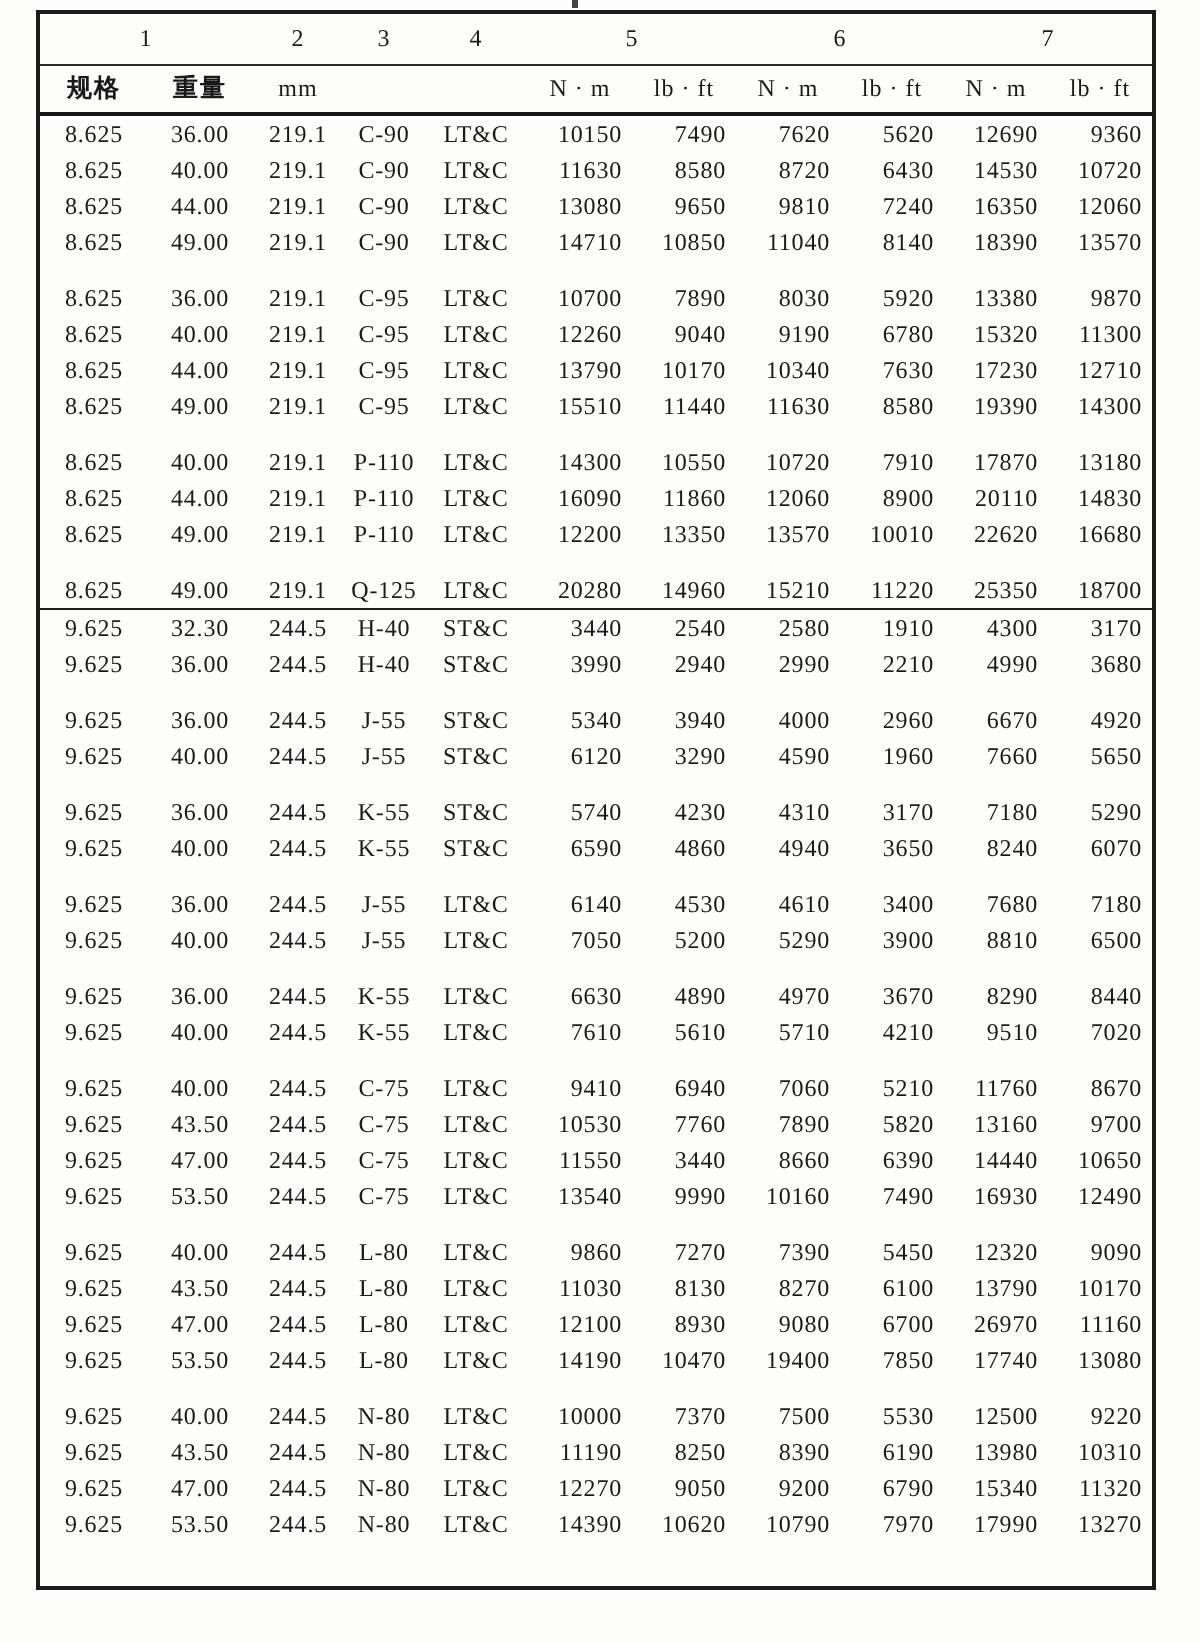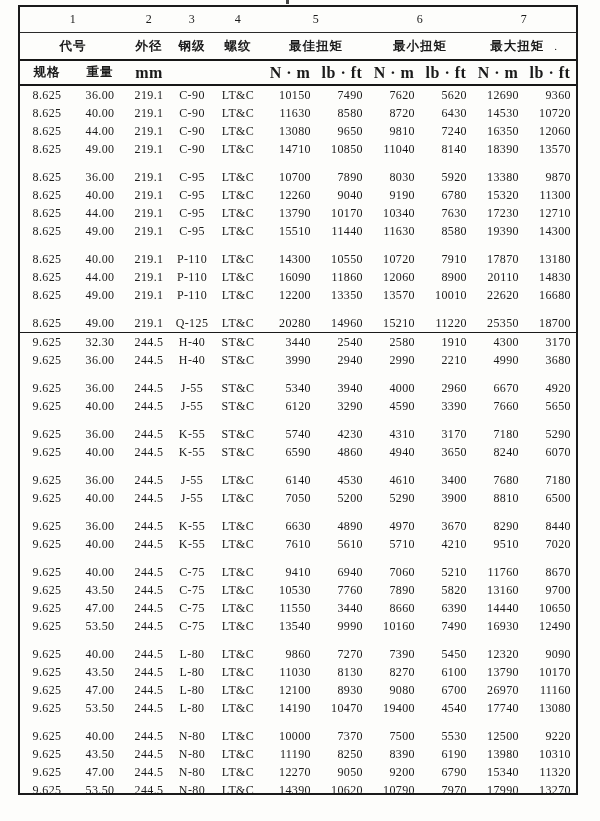--- a/index.html
+++ b/index.html
@@ -27,22 +27,22 @@
   }
   tr.num-row th{
     height:25px;font-size:12px;text-align:center;vertical-align:middle;
     border-bottom:1px solid #2a2a2a;letter-spacing:0.5px;
   }
   tr.name-row th{
     height:26px;font-size:12.5px;font-weight:700;text-align:center;vertical-align:middle;
     border-bottom:2px solid #171717;letter-spacing:1px;
   }
   tr.unit-row th{
-    height:23px;font-size:16px;text-align:center;vertical-align:middle;
-    border-bottom:2px solid #171717;letter-spacing:0.5px;font-weight:bold;
+    height:23px;font-size:12px;text-align:center;vertical-align:middle;
+    border-bottom:2px solid #171717;letter-spacing:0.5px;
   }
   tr.unit-row th.h-cjk{font-weight:700;font-size:12.5px;letter-spacing:1px;}
   tr.data-row td{
     height:18px;font-size:12px;vertical-align:middle;letter-spacing:0.4px;
   }
   td.c-mid{text-align:center;}
   td.c-num{text-align:right;padding-right:5px;}
   tr.gap-row td{height:10px;}
   tr.section-last td{border-bottom:1.5px solid #1b1b1b;}
   .stray-dot{display:inline-block;margin-left:10px;font-weight:400;font-size:11px;}
@@ -70,29 +70,20 @@
     <thead>
       <tr class="num-row">
         <th colspan="2">1</th>
         <th>2</th>
         <th>3</th>
         <th>4</th>
         <th colspan="2">5</th>
         <th colspan="2">6</th>
         <th colspan="2">7</th>
       </tr>
-      <tr class="name-row">
-        <th colspan="2">代号</th>
-        <th>外径</th>
-        <th>钢级</th>
-        <th>螺纹</th>
-        <th colspan="2">最佳扭矩</th>
-        <th colspan="2">最小扭矩</th>
-        <th colspan="2"><span>最大扭矩</span><span class="stray-dot">.</span></th>
-      </tr>
       <tr class="unit-row">
         <th class="h-cjk">规格</th>
         <th class="h-cjk">重量</th>
         <th>mm</th>
         <th></th>
         <th></th>
         <th>N · m</th>
         <th>lb · ft</th>
         <th>N · m</th>
         <th>lb · ft</th>
@@ -310,21 +301,21 @@
         </tr>
         <tr class="data-row">
           <td class="c-mid">9.625</td>
           <td class="c-mid">40.00</td>
           <td class="c-mid">244.5</td>
           <td class="c-mid">J-55</td>
           <td class="c-mid">ST&amp;C</td>
           <td class="c-num">6120</td>
           <td class="c-num">3290</td>
           <td class="c-num">4590</td>
-          <td class="c-num">3390</td>
+          <td class="c-num">1960</td>
           <td class="c-num">7660</td>
           <td class="c-num">5650</td>
         </tr>
         <tr class="gap-row">
           <td colspan="11"></td>
         </tr>
         <tr class="data-row">
           <td class="c-mid">9.625</td>
           <td class="c-mid">36.00</td>
           <td class="c-mid">244.5</td>
@@ -507,21 +498,21 @@
         </tr>
         <tr class="data-row">
           <td class="c-mid">9.625</td>
           <td class="c-mid">53.50</td>
           <td class="c-mid">244.5</td>
           <td class="c-mid">L-80</td>
           <td class="c-mid">LT&amp;C</td>
           <td class="c-num">14190</td>
           <td class="c-num">10470</td>
           <td class="c-num">19400</td>
-          <td class="c-num">4540</td>
+          <td class="c-num">7850</td>
           <td class="c-num">17740</td>
           <td class="c-num">13080</td>
         </tr>
         <tr class="gap-row">
           <td colspan="11"></td>
         </tr>
         <tr class="data-row">
           <td class="c-mid">9.625</td>
           <td class="c-mid">40.00</td>
           <td class="c-mid">244.5</td>

